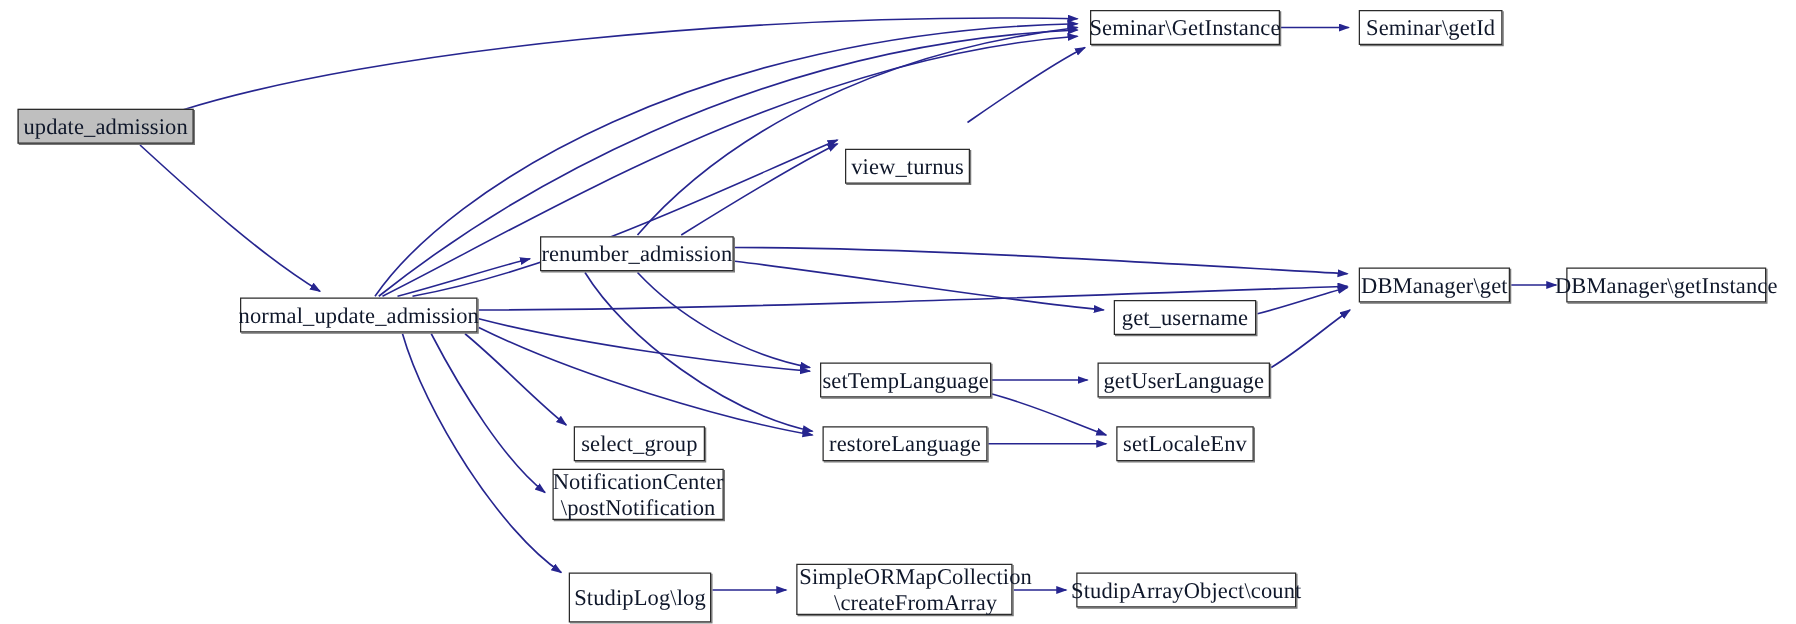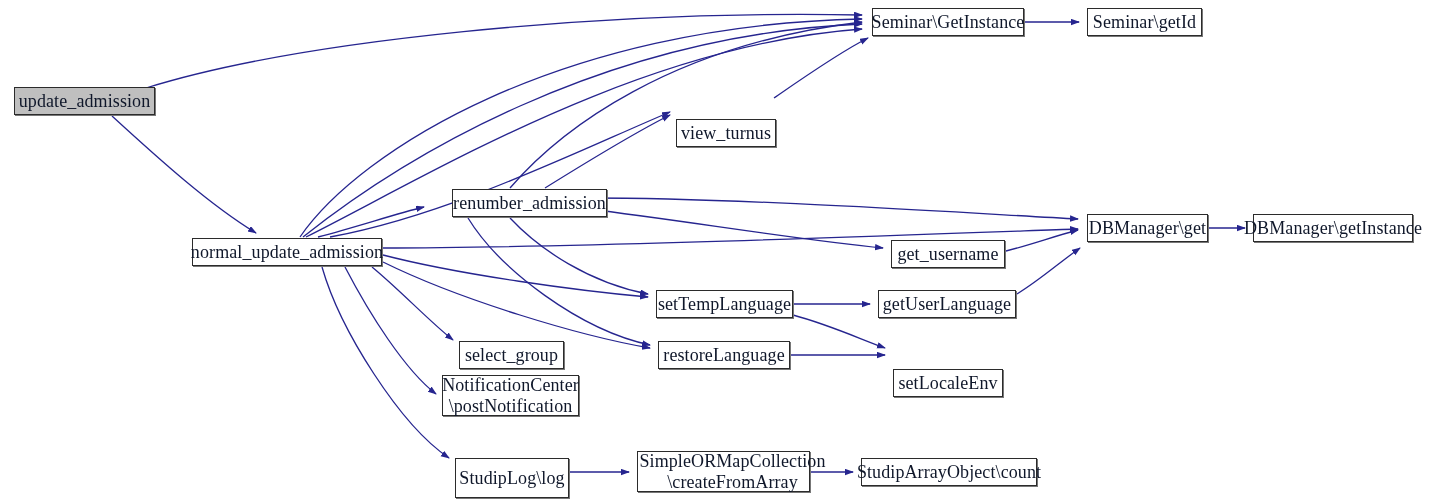--- a/index.html
+++ b/index.html
@@ -63,31 +63,31 @@
         <path d="M1017,294 C1040,280 1060,262 1080,248" marker-end="url(#arrow)" stroke="#26258f"></path>
         <path d="M790,355 L885,355" marker-end="url(#arrow)" stroke="#26258f"></path>
         <path d="M1209,228 L1245,228" marker-end="url(#arrow)" stroke="#26258f"></path>
         <path d="M570,472 L629,472" marker-end="url(#arrow)" stroke="#26258f"></path>
         <path d="M811,472 L853,472" marker-end="url(#arrow)" stroke="#26258f"></path>
       </g>
   </svg>
   <div id="node-layer">
       <div class="node highlight" style="left: 14px; top: 87px; width: 141px; height: 28px;">update_admission</div>
       <div class="node" style="left: 192px; top: 238px; width: 190px; height: 28px;">normal_update_admission</div>
-      <div class="node" style="left: 452px; top: 189px; width: 155px; height: 28px;">renumber_admission</div>
+      <div class="node" style="left: 432px; top: 189px; width: 155px; height: 28px;">renumber_admission</div>
       <div class="node" style="left: 676px; top: 87px; width: 100px; height: 28px; margin-top: 32px;">view_turnus</div>
       <div class="node" style="left: 872px; top: 8px; width: 152px; height: 28px;">Seminar\GetInstance</div>
       <div class="node" style="left: 1087px; top: 8px; width: 115px; height: 28px;">Seminar\getId</div>
       <div class="node" style="left: 1087px; top: 214px; width: 121px; height: 28px;">DBManager\get</div>
       <div class="node" style="left: 1253px; top: 214px; width: 160px; height: 28px;">DBManager\getInstance</div>
       <div class="node" style="left: 891px; top: 240px; width: 114px; height: 28px;">get_username</div>
       <div class="node" style="left: 656px; top: 290px; width: 137px; height: 28px;">setTempLanguage</div>
       <div class="node" style="left: 878px; top: 290px; width: 138px; height: 28px;">getUserLanguage</div>
       <div class="node" style="left: 658px; top: 341px; width: 132px; height: 28px;">restoreLanguage</div>
-      <div class="node" style="left: 893px; top: 341px; width: 110px; height: 28px; margin-top: 28px;">setLocaleEnv</div>
+      <div class="node" style="left: 893px; top: 341px; width: 110px; height: 28px;">setLocaleEnv</div>
       <div class="node" style="left: 459px; top: 341px; width: 105px; height: 28px;">select_group</div>
       <div class="node" style="left: 442px; top: 375px; width: 137px; height: 41px;">NotificationCenter
 \postNotification</div>
       <div class="node" style="left: 455px; top: 458px; width: 114px; height: 40px;">StudipLog\log</div>
       <div class="node" style="left: 637px; top: 451px; width: 173px; height: 41px; padding-left: 18px;">SimpleORMapCollection
 \createFromArray</div>
       <div class="node" style="left: 861px; top: 458px; width: 176px; height: 28px;">StudipArrayObject\count</div>
     </div>
 </div>
 

